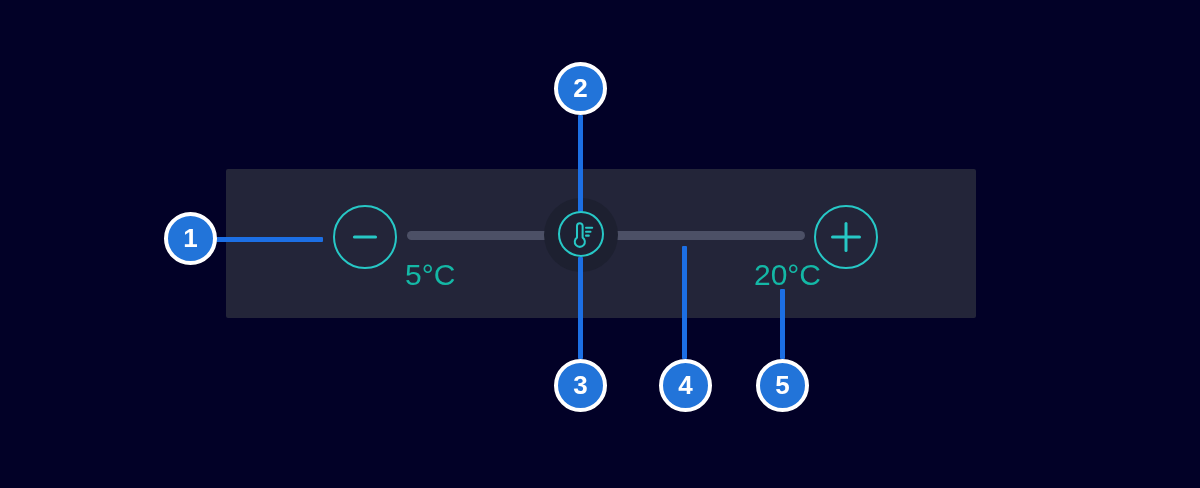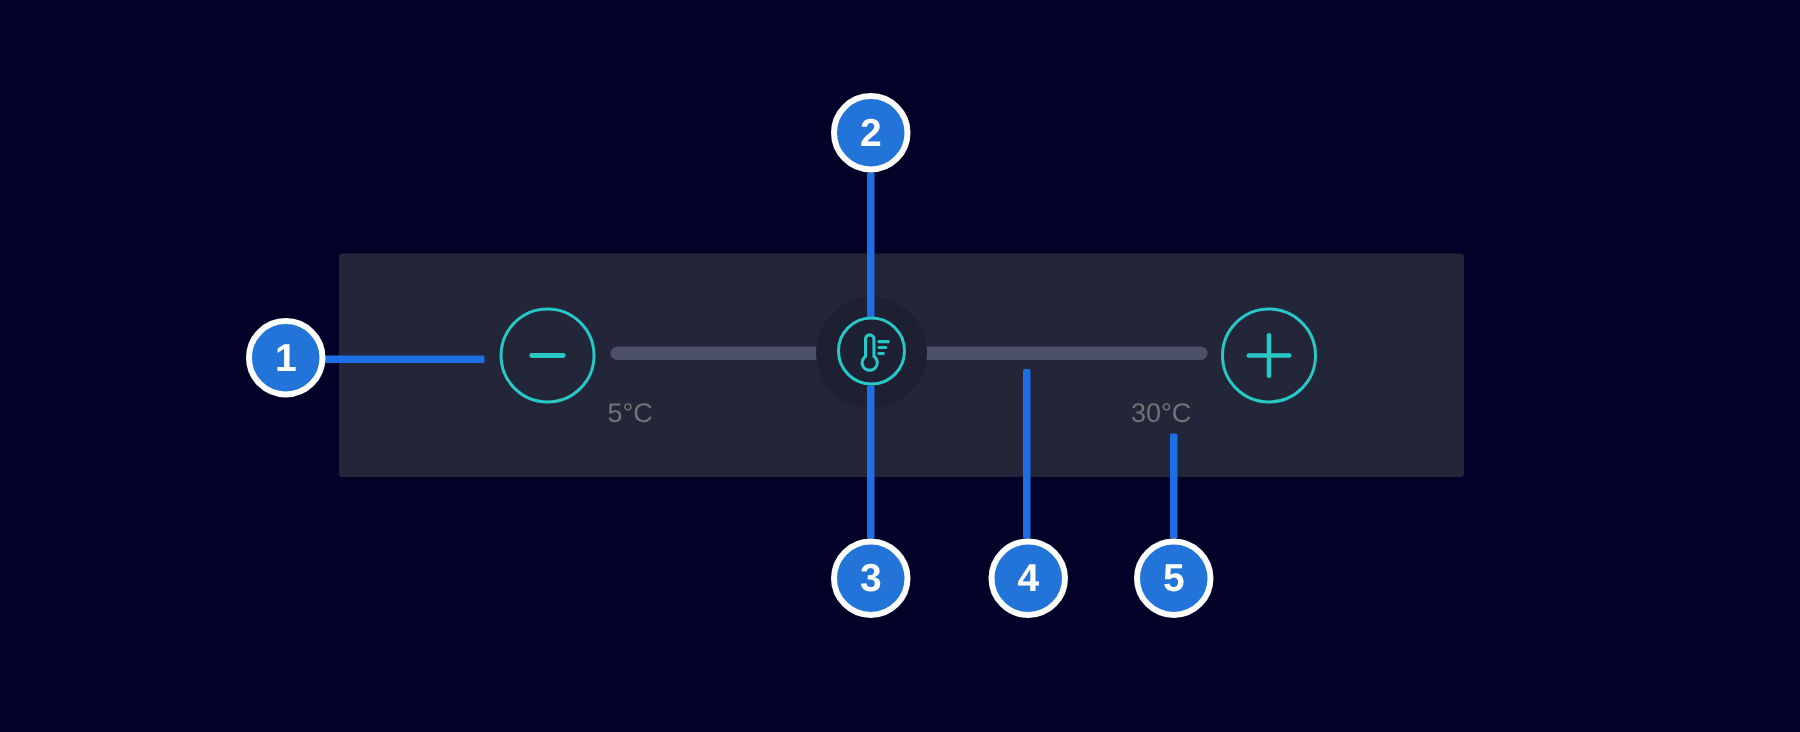--- a/index.html
+++ b/index.html
@@ -44,21 +44,21 @@
     position: absolute; left: 558px; top: 211px;
     width: 46px; height: 46px; box-sizing: border-box;
     border: 2.5px solid #27C8C6; border-radius: 50%;
     background: #1E2133;
     display: flex; align-items: center; justify-content: center;
     cursor: grab; z-index: 6;
   }
 
   .temp-label {
     position: absolute; top: 262px;
-    font-size: 18px; line-height: 26px; color: #737373;
+    font-size: 30px; line-height: 26px; color: #14b8a6;
     z-index: 2; white-space: nowrap; text-align: center;
   }
   .temp-min { left: 405px; }
   .temp-max { left: 754px; }
 
   
   .connector { position: absolute; background: #1C6FE4; z-index: 5; border-radius: 1px; }
   .conn-1 { left: 216px; top: 237px; width: 107px; height: 5px; }
   .conn-2 { left: 578px; top: 115px; width: 5px; height: 97px; }
   .conn-3 { left: 578px; top: 257px; width: 5px; height: 102px; }
@@ -114,21 +114,21 @@
       <svg width="27" height="27" viewBox="0 0 24 24" fill="none" stroke="#27C8C6" stroke-width="1.8" stroke-linecap="round" stroke-linejoin="round">
         <path d="M13 14.76V4.5a2.5 2.5 0 0 0-5 0v10.26a4.5 4.5 0 1 0 5 0z"></path>
         <line x1="16" y1="6" x2="21.5" y2="6"></line>
         <line x1="16" y1="9.5" x2="20" y2="9.5"></line>
         <line x1="16" y1="13" x2="18.5" y2="13"></line>
       </svg>
     </span>
   </div>
 
   <div class="temp-label temp-min">5°C</div>
-  <div class="temp-label temp-max">30°C</div>
+  <div class="temp-label temp-max">20°C</div>
 
   <div class="connector conn-1"></div>
   <div class="connector conn-2"></div>
   <div class="connector conn-3"></div>
   <div class="connector conn-4"></div>
   <div class="connector conn-5"></div>
 
   <div class="badge badge-1">
     <span>1</span>
   </div>

